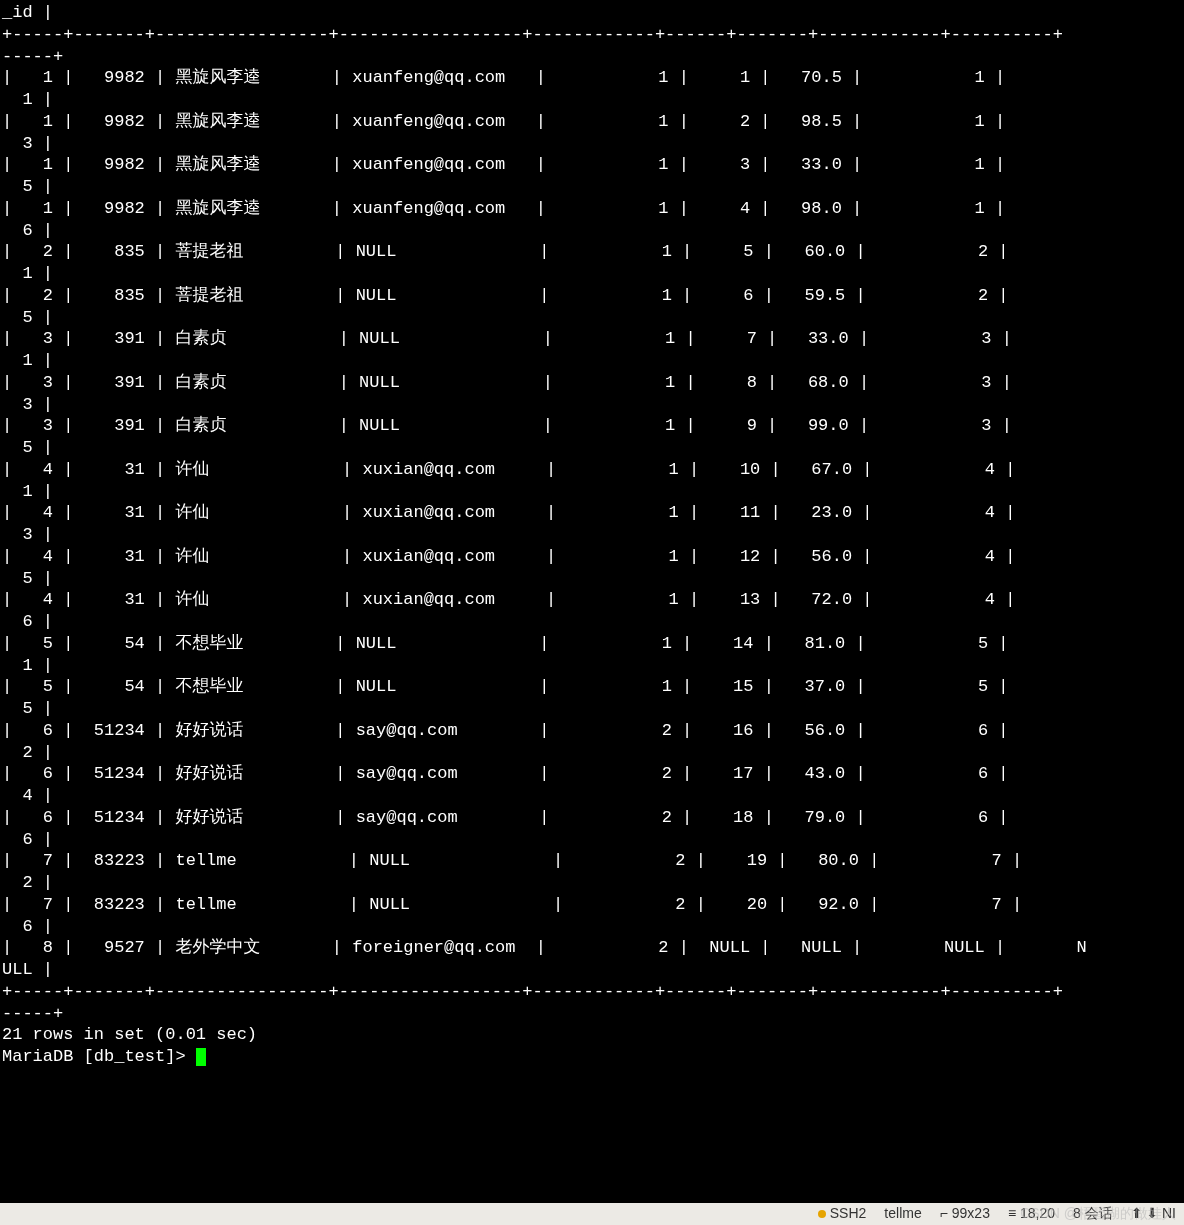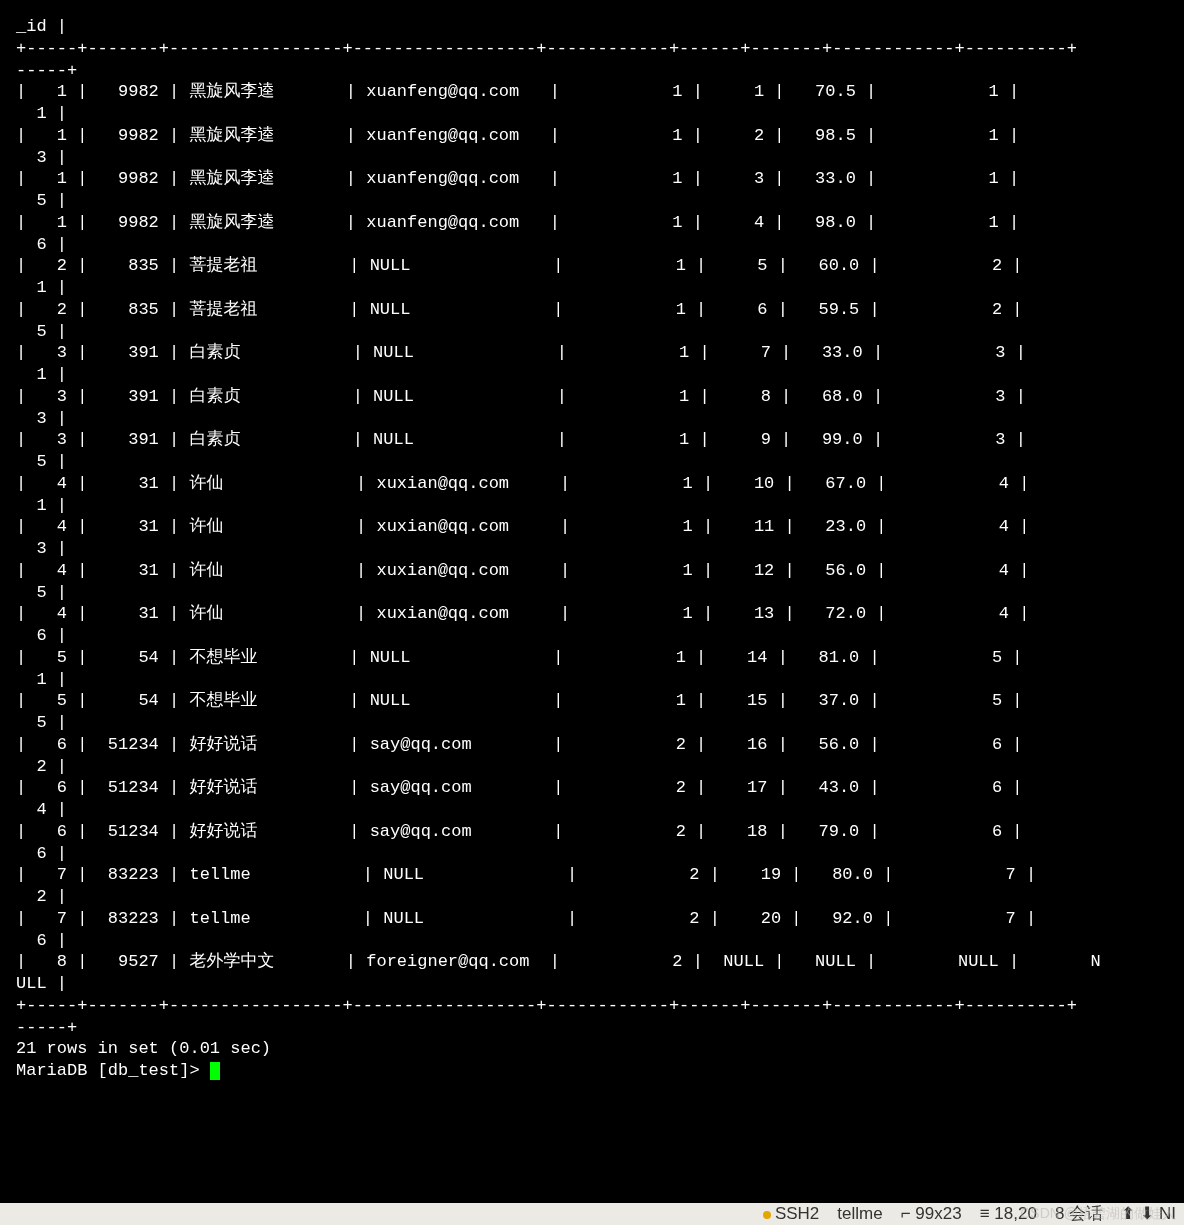--- a/index.html
+++ b/index.html
@@ -1,19 +1,19 @@
 <!DOCTYPE html>
 <html><head>
 <meta charset="utf-8">
 <style>
   html,body{margin:0;padding:0;background:#000;color:#fff;font-family:"Courier New",monospace;font-size:17px;line-height:1.28;width:1184px;height:1225px;overflow:hidden}
-  .term{padding:16px;white-space:pre}
+  .term{padding:2px;white-space:pre}
   .row{white-space:pre}
   .cursor{display:inline-block;width:10px;height:18px;background:#00ff00;vertical-align:text-bottom}
-  .statusbar{position:absolute;bottom:0;left:0;right:0;height:22px;background:#eceae5;color:#333;font-size:17px;font-family:Arial,sans-serif;display:flex;align-items:center;justify-content:flex-end;gap:18px;padding:0 8px;box-sizing:border-box}
+  .statusbar{position:absolute;bottom:0;left:0;right:0;height:22px;background:#eceae5;color:#333;font-size:14px;font-family:Arial,sans-serif;display:flex;align-items:center;justify-content:flex-end;gap:18px;padding:0 8px;box-sizing:border-box}
   .statusbar .dot{display:inline-block;width:8px;height:8px;border-radius:50%;background:#e6a400;margin-right:4px;vertical-align:middle}
   .watermark{position:absolute;bottom:2px;right:8px;color:rgba(180,180,180,.55);font-size:14px;font-family:"Microsoft YaHei",sans-serif;pointer-events:none}
 </style>
 </head>
 <body>
 
 <div class="term" id="term"><div class="row">_id |</div><div class="row">+-----+-------+-----------------+------------------+------------+------+-------+------------+----------+</div><div class="row">-----+</div><div class="row">|   1 |   9982 | 黑旋风李逵       | xuanfeng@qq.com   |           1 |     1 |   70.5 |           1 |</div><div class="row">  1 |</div><div class="row">|   1 |   9982 | 黑旋风李逵       | xuanfeng@qq.com   |           1 |     2 |   98.5 |           1 |</div><div class="row">  3 |</div><div class="row">|   1 |   9982 | 黑旋风李逵       | xuanfeng@qq.com   |           1 |     3 |   33.0 |           1 |</div><div class="row">  5 |</div><div class="row">|   1 |   9982 | 黑旋风李逵       | xuanfeng@qq.com   |           1 |     4 |   98.0 |           1 |</div><div class="row">  6 |</div><div class="row">|   2 |    835 | 菩提老祖         | NULL              |           1 |     5 |   60.0 |           2 |</div><div class="row">  1 |</div><div class="row">|   2 |    835 | 菩提老祖         | NULL              |           1 |     6 |   59.5 |           2 |</div><div class="row">  5 |</div><div class="row">|   3 |    391 | 白素贞           | NULL              |           1 |     7 |   33.0 |           3 |</div><div class="row">  1 |</div><div class="row">|   3 |    391 | 白素贞           | NULL              |           1 |     8 |   68.0 |           3 |</div><div class="row">  3 |</div><div class="row">|   3 |    391 | 白素贞           | NULL              |           1 |     9 |   99.0 |           3 |</div><div class="row">  5 |</div><div class="row">|   4 |     31 | 许仙             | xuxian@qq.com     |           1 |    10 |   67.0 |           4 |</div><div class="row">  1 |</div><div class="row">|   4 |     31 | 许仙             | xuxian@qq.com     |           1 |    11 |   23.0 |           4 |</div><div class="row">  3 |</div><div class="row">|   4 |     31 | 许仙             | xuxian@qq.com     |           1 |    12 |   56.0 |           4 |</div><div class="row">  5 |</div><div class="row">|   4 |     31 | 许仙             | xuxian@qq.com     |           1 |    13 |   72.0 |           4 |</div><div class="row">  6 |</div><div class="row">|   5 |     54 | 不想毕业         | NULL              |           1 |    14 |   81.0 |           5 |</div><div class="row">  1 |</div><div class="row">|   5 |     54 | 不想毕业         | NULL              |           1 |    15 |   37.0 |           5 |</div><div class="row">  5 |</div><div class="row">|   6 |  51234 | 好好说话         | say@qq.com        |           2 |    16 |   56.0 |           6 |</div><div class="row">  2 |</div><div class="row">|   6 |  51234 | 好好说话         | say@qq.com        |           2 |    17 |   43.0 |           6 |</div><div class="row">  4 |</div><div class="row">|   6 |  51234 | 好好说话         | say@qq.com        |           2 |    18 |   79.0 |           6 |</div><div class="row">  6 |</div><div class="row">|   7 |  83223 | tellme           | NULL              |           2 |    19 |   80.0 |           7 |</div><div class="row">  2 |</div><div class="row">|   7 |  83223 | tellme           | NULL              |           2 |    20 |   92.0 |           7 |</div><div class="row">  6 |</div><div class="row">|   8 |   9527 | 老外学中文       | foreigner@qq.com  |           2 |  NULL |   NULL |        NULL |       N</div><div class="row">ULL |</div><div class="row">+-----+-------+-----------------+------------------+------------+------+-------+------------+----------+</div><div class="row">-----+</div><div class="row">21 rows in set (0.01 sec)</div><div class="row"></div><div class="row"><span>MariaDB [db_test]&gt; </span><span class="cursor"></span></div></div>
 
 <div class="statusbar">
   <span><span class="dot"></span><span>SSH2</span></span>

